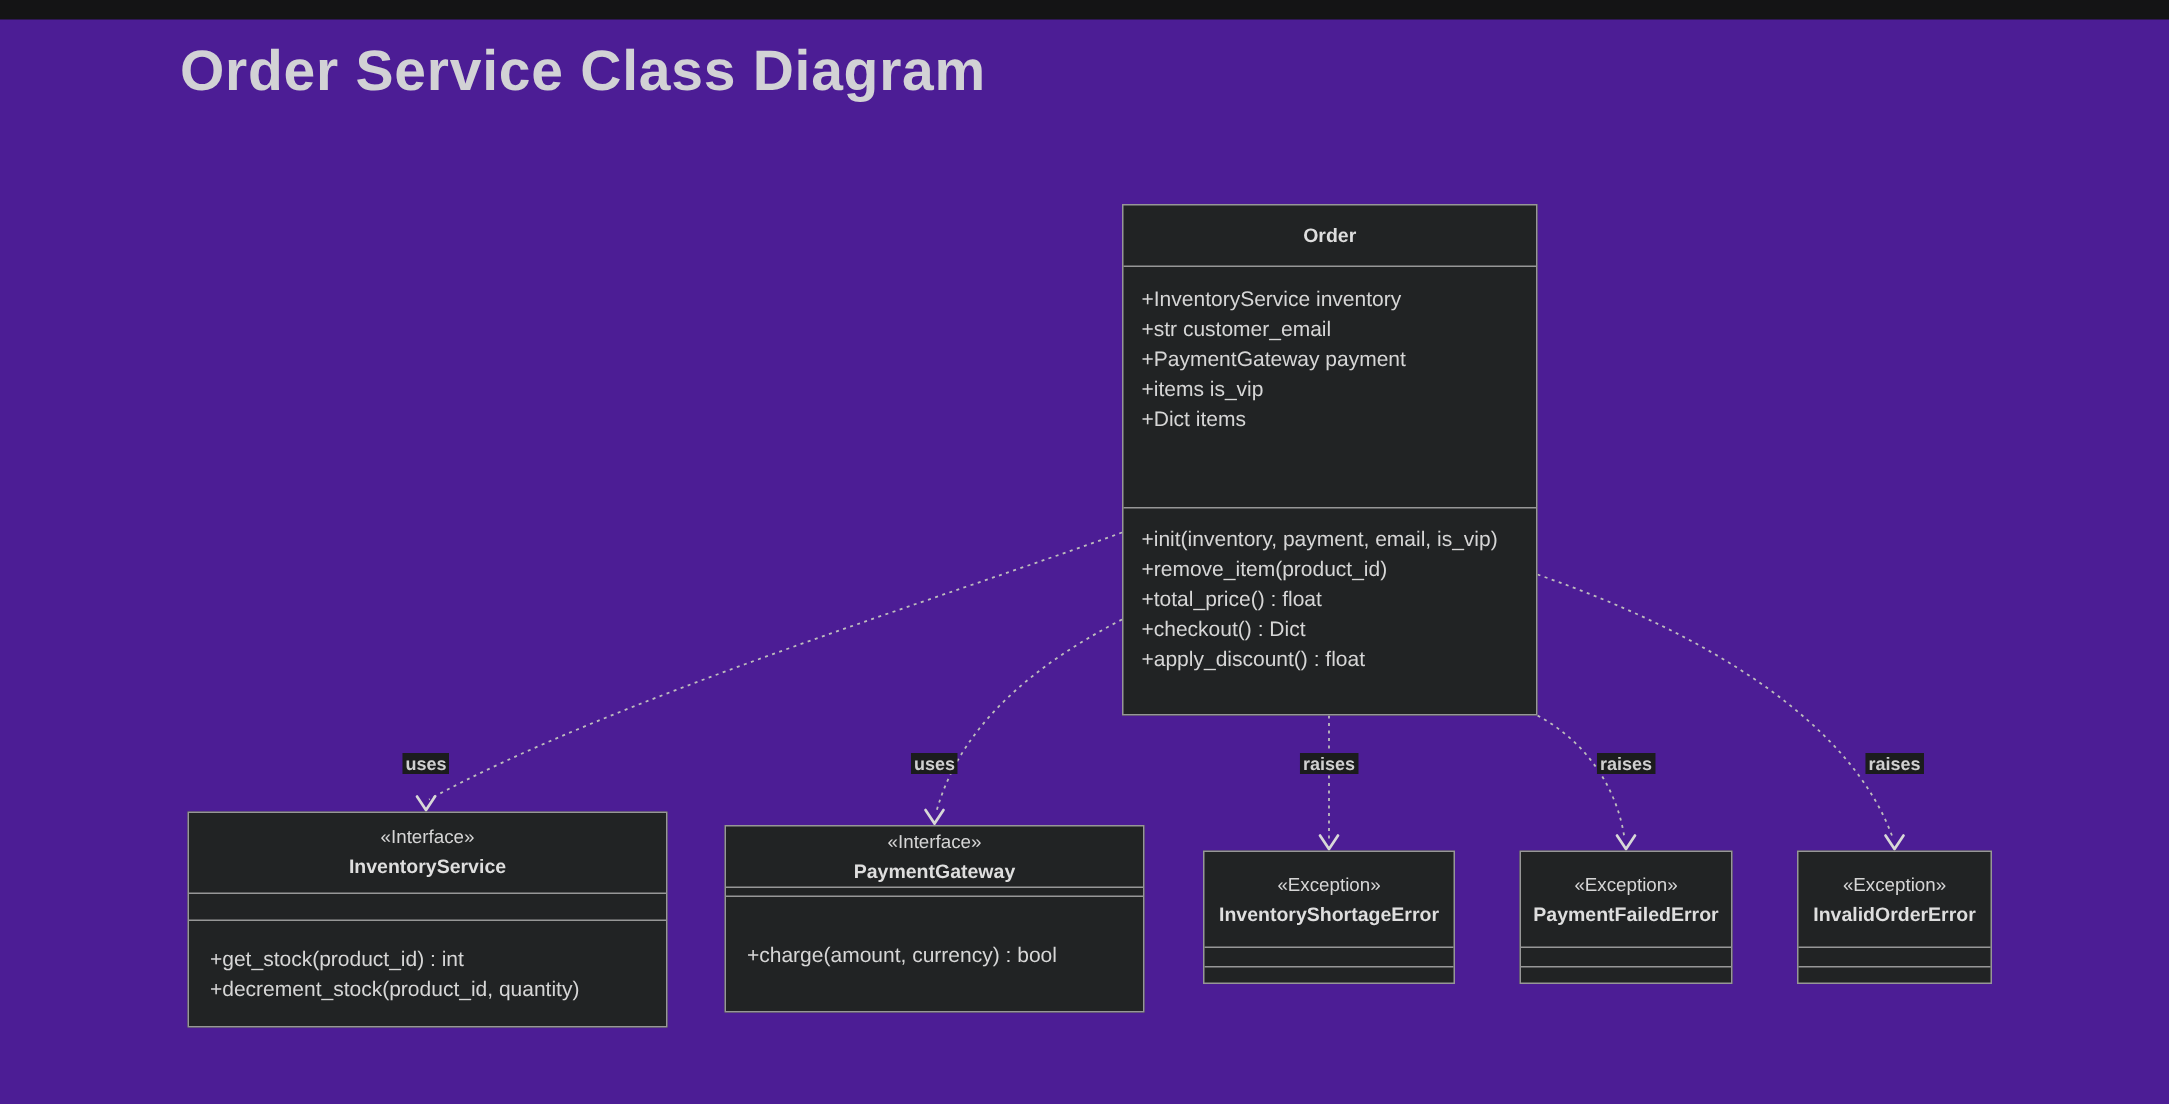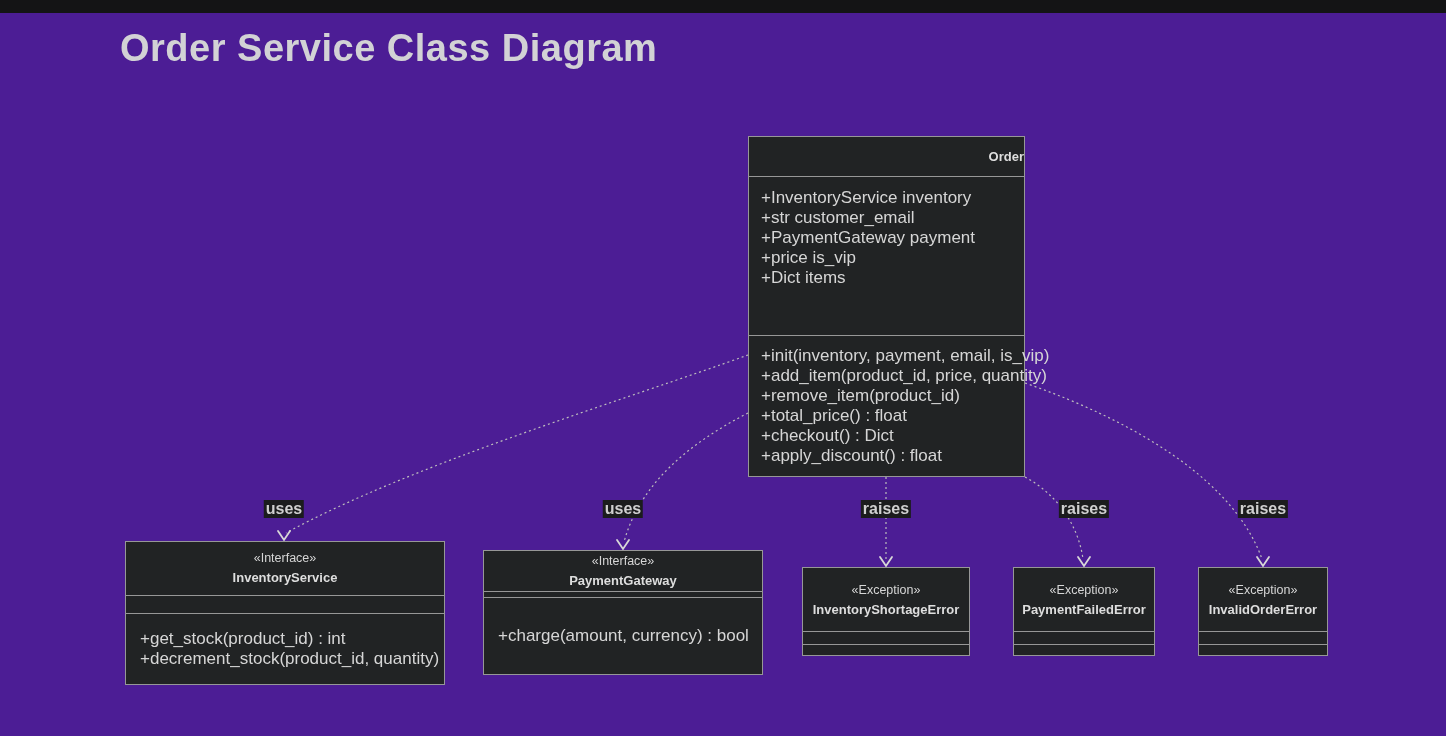--- a/index.html
+++ b/index.html
@@ -20,21 +20,21 @@
     top: 14px;
     font-size: 38px;
     font-weight: 700;
     color: #d2d2d5;
     letter-spacing: 0.5px;
   }
   svg.edges { position: absolute; left: 0; top: 0; }
   .edge-label {
     position: absolute;
     transform: translate(-50%, -50%);
-    font-size: 16px;
+    font-size: 12px;
     font-weight: 600;
     color: #d0d0d0;
     background: #1b1c1d;
     padding: 0 2px;
     white-space: nowrap;
     text-align: right;
   }
   .class-box {
     position: absolute;
     background: #212324;
@@ -47,28 +47,28 @@
     flex-direction: column;
     align-items: center;
     justify-content: center;
     text-align: center;
   }
   .stereotype { font-size: 12.5px; font-weight: 400; color: #d6d6d6; line-height: 20px; }
   .class-name { font-size: 13px; font-weight: 700; color: #dedede; line-height: 20px; }
   .compartment { border-top: 1px solid #979797; }
   .member-line {
     display: block;
-    font-size: 17px;
+    font-size: 14px;
     line-height: 20px;
     color: #d6d6d6;
     white-space: nowrap;
   }
   
   .box-order            { left: 748px;  top: 123px; width: 277px; height: 341px; }
-  .box-order .class-header { height: 40px; align-items: flex-end; }
+  .box-order .class-header { height: 40px; }
   .box-order .attrs     { height: 161px; padding: 11px 12px; }
   .box-order .methods   { flex: 1; padding: 10px 12px; }
   
   .box-inventory        { left: 125px;  top: 528px; width: 320px; height: 144px; }
   .box-inventory .class-header { height: 59px; }
   .box-inventory .attrs-empty { height: 20px; }
   .box-inventory .methods { flex: 1; padding: 15px 14px; }
   
   .box-payment          { left: 483px;  top: 537px; width: 280px; height: 125px; }
   .box-payment .class-header { height: 59px; }
@@ -114,26 +114,25 @@
   <div class="edge-label" style="left:1263px; top:496px;">raises</div>
 
   <div class="class-box box-order">
     <div class="class-header">
       <span class="class-name">Order</span>
     </div>
     <div class="compartment attrs">
       <span class="member-line">+InventoryService inventory</span>
       <span class="member-line">+str customer_email</span>
       <span class="member-line">+PaymentGateway payment</span>
-      <span class="member-line">+price is_vip</span>
+      <span class="member-line">+items is_vip</span>
       <span class="member-line">+Dict items</span>
     </div>
     <div class="compartment methods">
       <span class="member-line">+init(inventory, payment, email, is_vip)</span>
-      <span class="member-line">+add_item(product_id, price, quantity)</span>
       <span class="member-line">+remove_item(product_id)</span>
       <span class="member-line">+total_price() : float</span>
       <span class="member-line">+checkout() : Dict</span>
       <span class="member-line">+apply_discount() : float</span>
     </div>
   </div>
 
   <div class="class-box box-inventory">
     <div class="class-header">
       <span class="stereotype">«Interface»</span>

